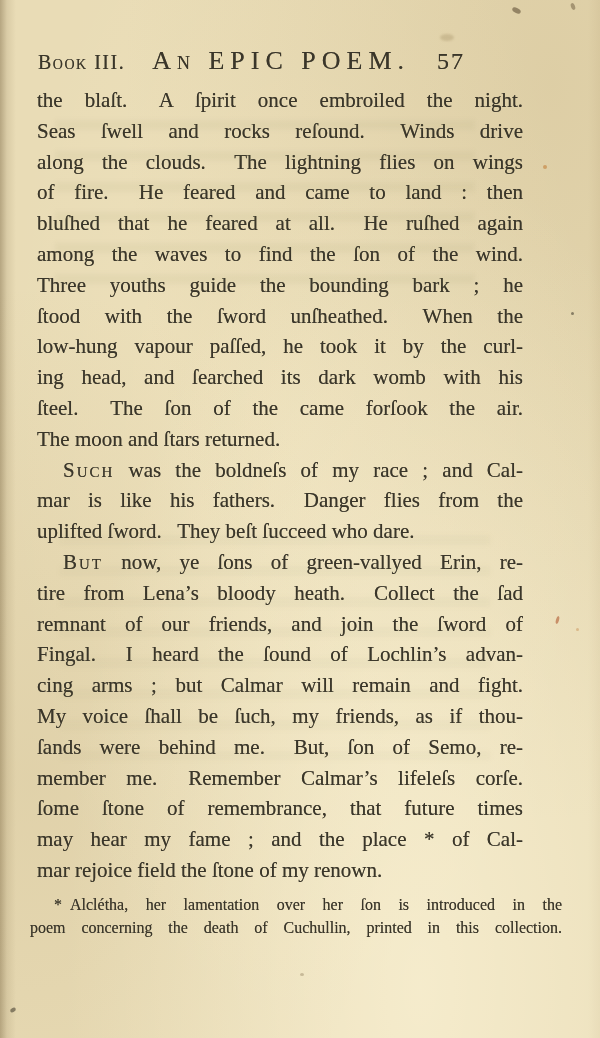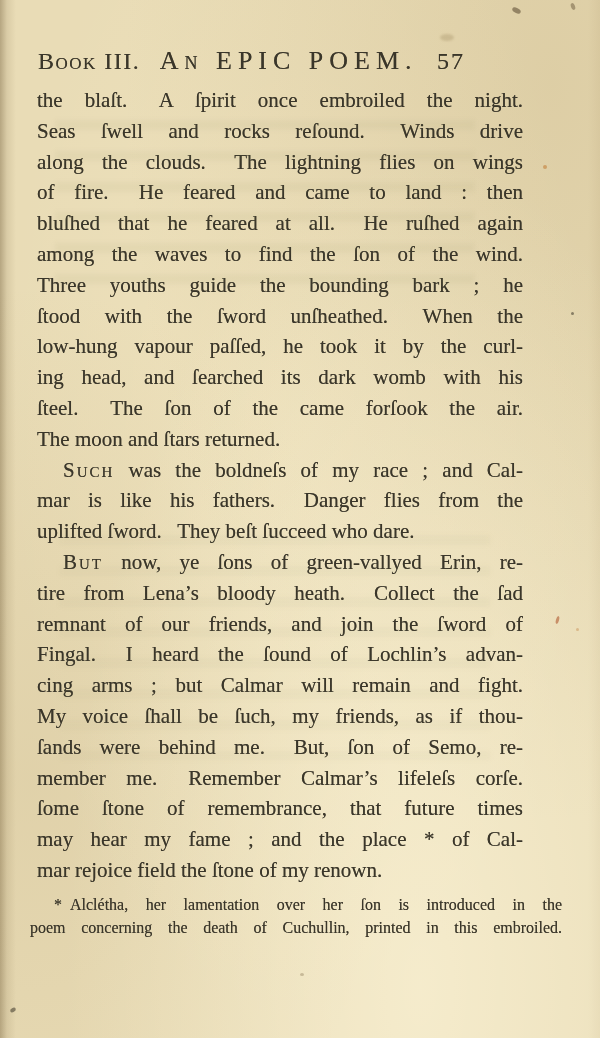--- a/index.html
+++ b/index.html
@@ -24,21 +24,21 @@
       linear-gradient(to right, rgba(105,85,50,0.40), rgba(105,85,50,0.12) 7px, transparent 16px);
     text-shadow:0 0 0.6px rgba(58,54,42,0.65);
   }
   .header{
     display:flex;align-items:baseline;
     padding:46px 135px 0 38px;
     white-space:nowrap;
   }
   .book-label{
     font-variant:small-caps;
-    font-size:24px;letter-spacing:1.5px;
+    font-size:20px;letter-spacing:1.5px;
   }
   .title{
     flex:1;text-align:center;
     font-variant:small-caps;
     font-size:26px;letter-spacing:6px;
   }
   .pageno{font-size:24px;letter-spacing:2px;}
   .body{
     margin:9px 77px 0 37px;
     font-size:21px;
@@ -138,16 +138,16 @@
       <div class="line">My voice ſhall be ſuch, my friends, as if thou-</div>
       <div class="line">ſands were behind me.  But, ſon of Semo, re-</div>
       <div class="line">member me.  Remember Calmar’s lifeleſs corſe.</div>
       <div class="line">ſome ſtone of remembrance, that future times</div>
       <div class="line">may hear my fame ; and the place * of Cal-</div>
       <div class="line no-just">mar rejoice field the ſtone of my renown.</div>
     </div>
 
   <div class="footnote">
       <div class="fn-line indent">* Alclétha, her lamentation over her ſon is introduced in the</div>
-      <div class="fn-line">poem concerning the death of Cuchullin, printed in this embroiled.</div>
+      <div class="fn-line">poem concerning the death of Cuchullin, printed in this collection.</div>
     </div>
 
 </div>
 
 </body></html>

